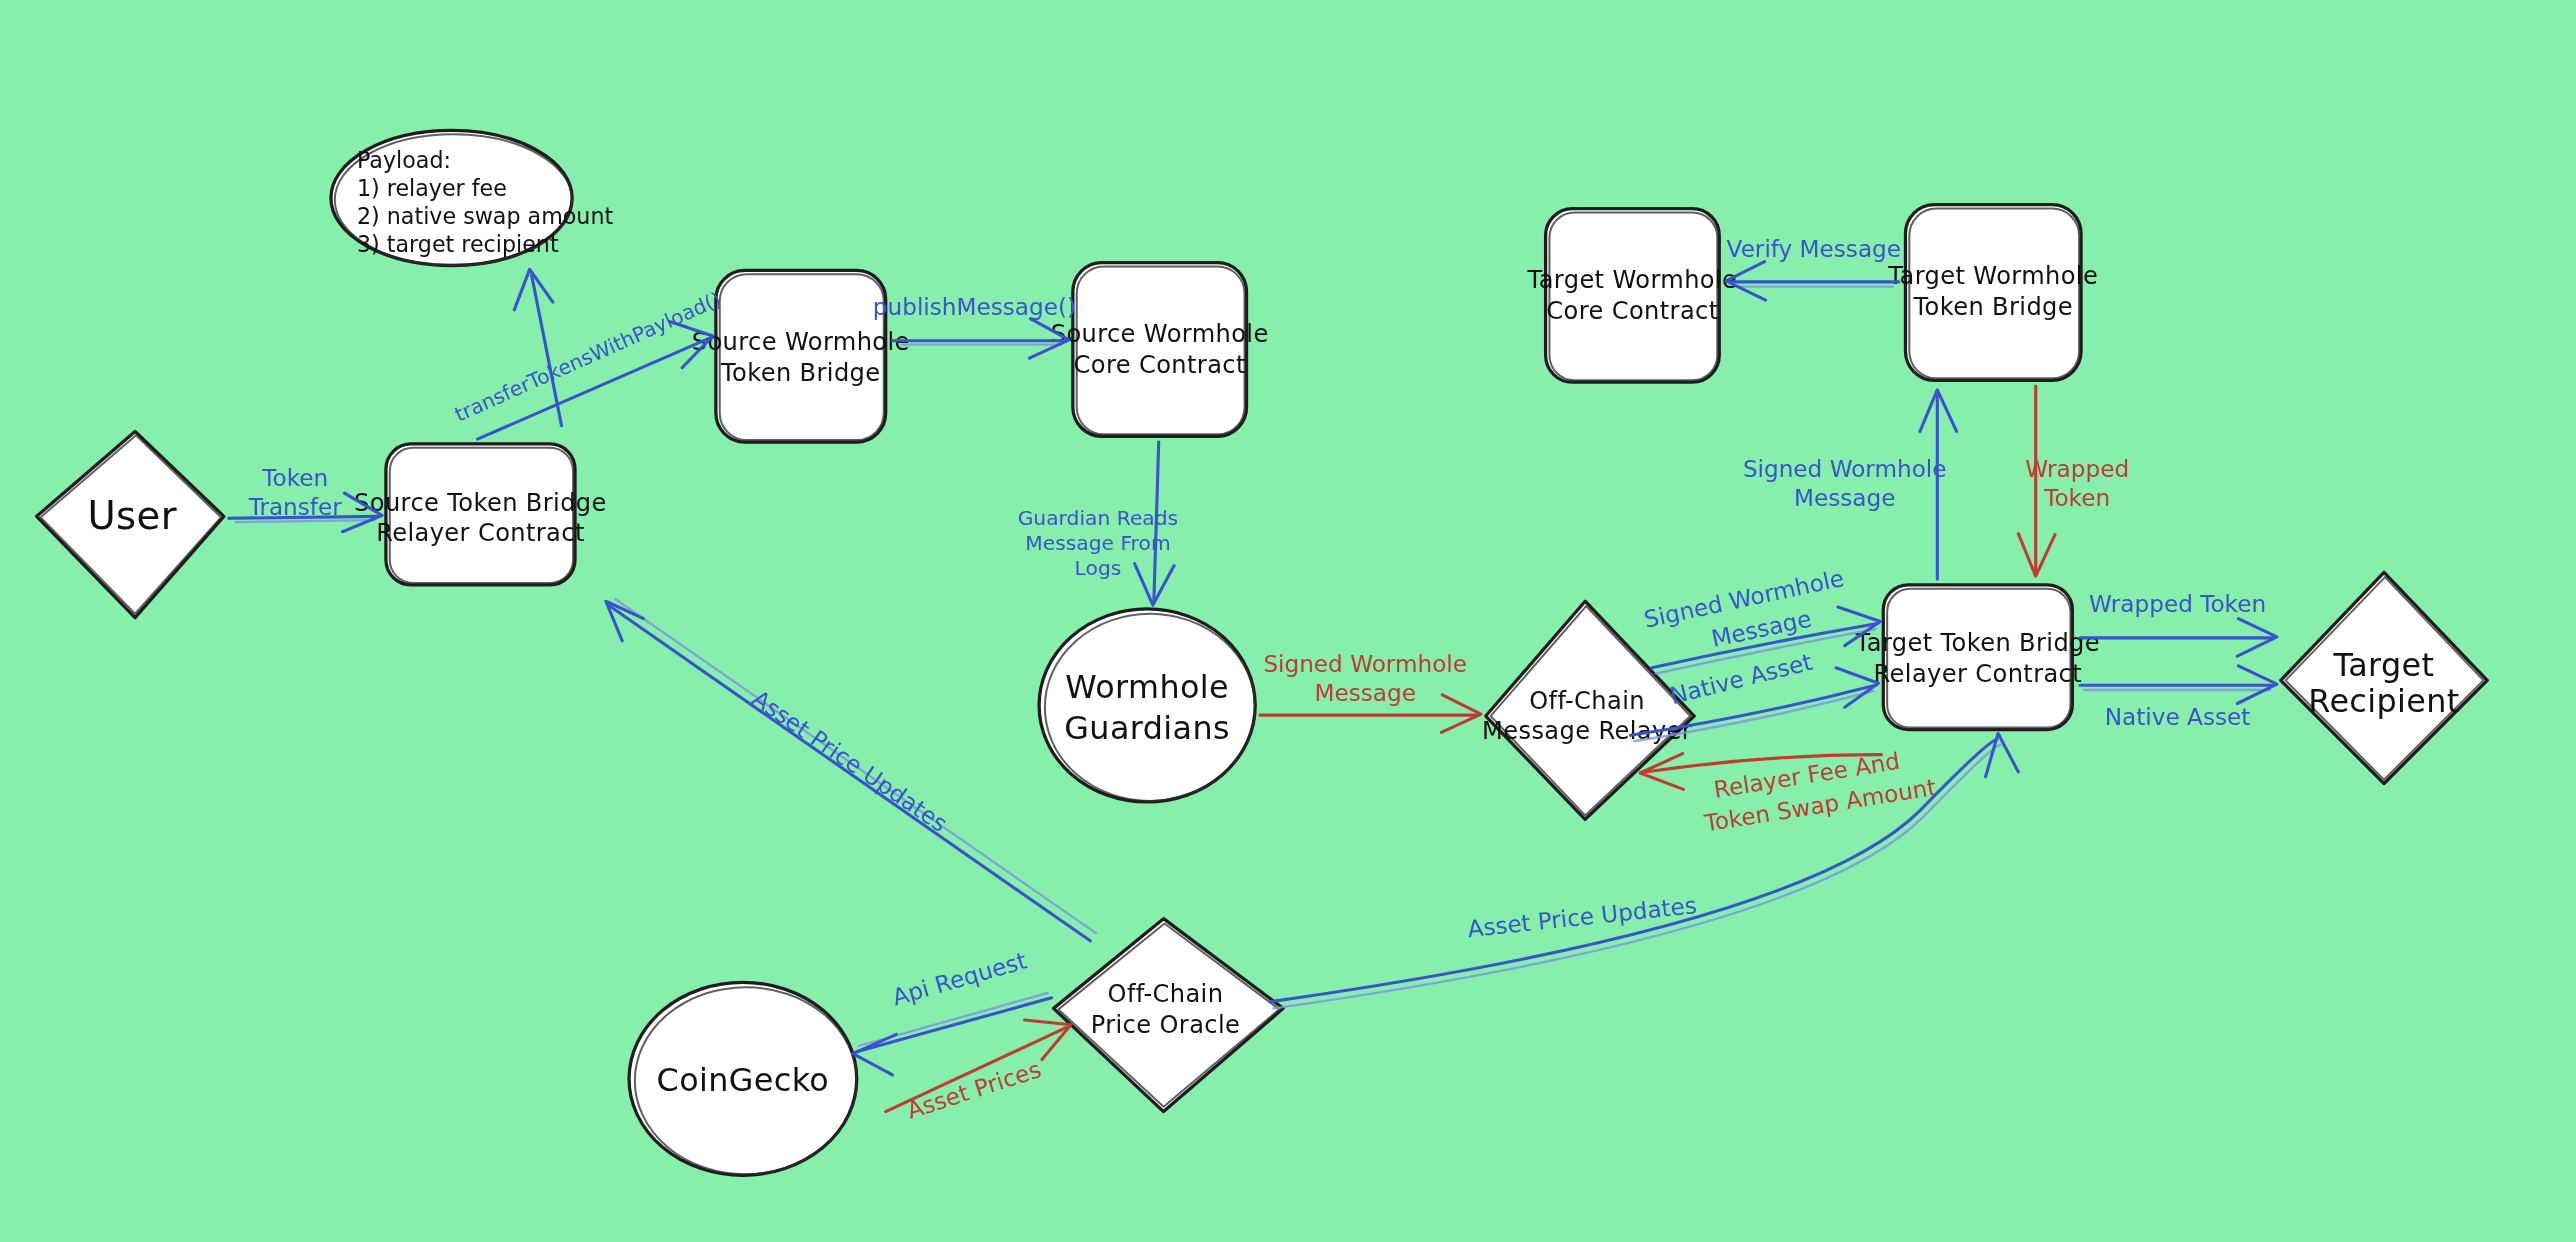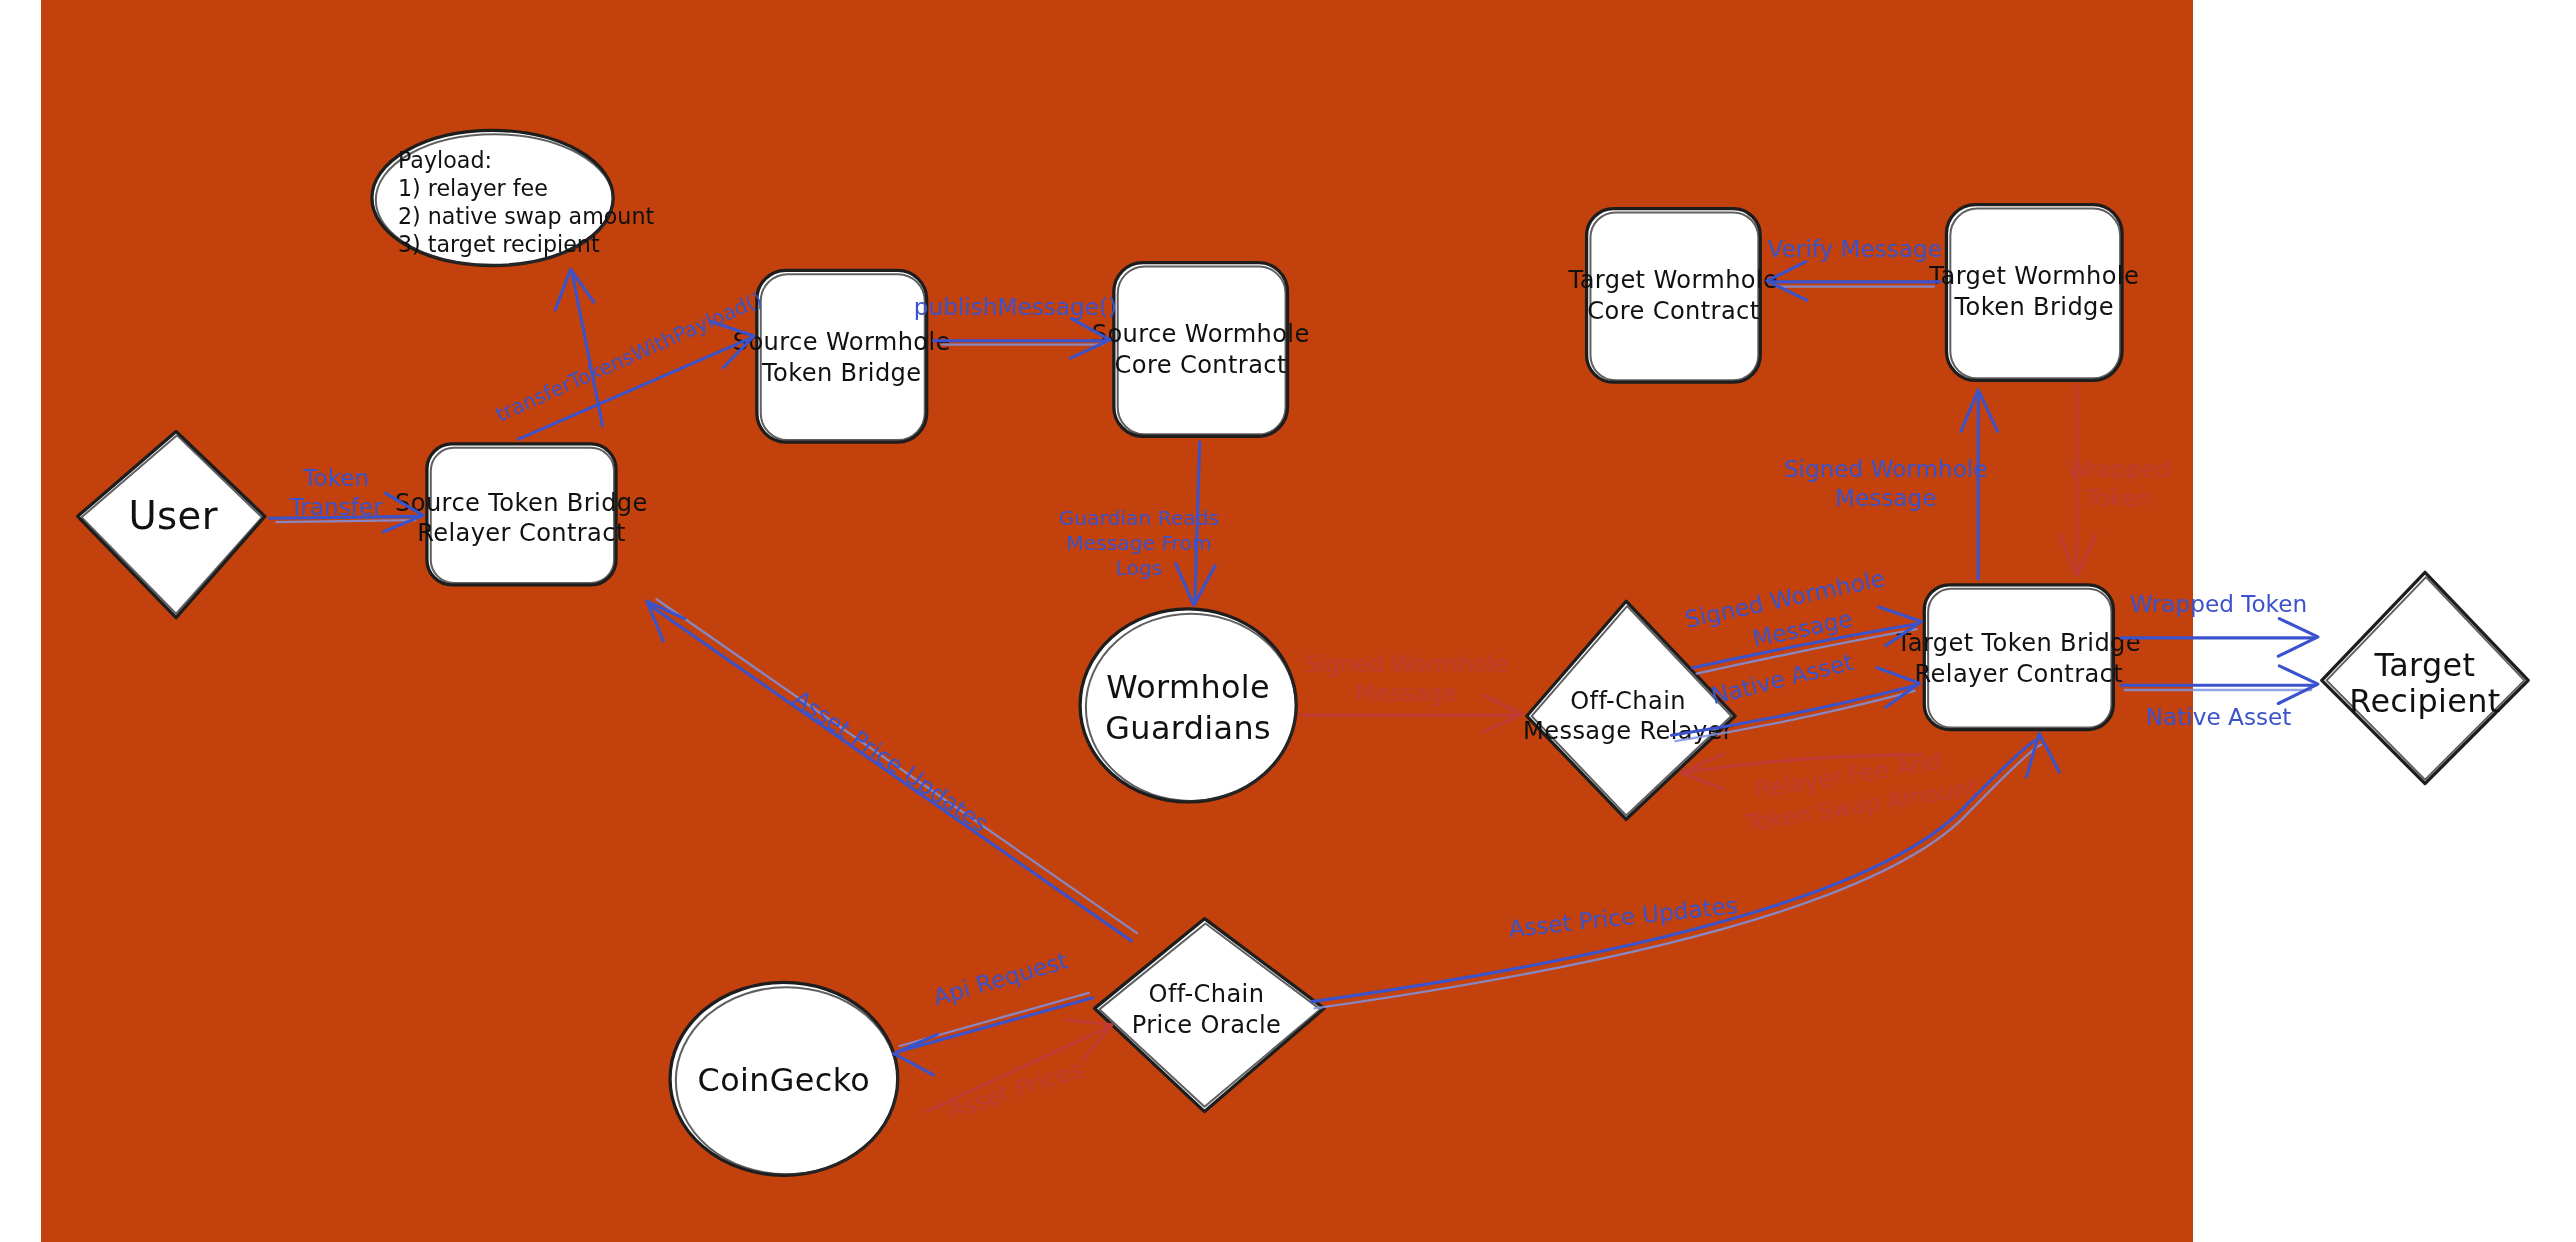--- a/index.html
+++ b/index.html
@@ -9,24 +9,23 @@
     background: #ffffff;
   }
   body {
     width: 2576px;
     height: 1243px;
     overflow: hidden;
     font-family: "DejaVu Sans", sans-serif;
   }
   #diagram-root {
     position: relative;
-    width: 2152px;
+    width: 2576px;
     height: 1243px;
-    background: #c2410c;
-    margin-left: 41px;
+    background: #86efac;
   }
   svg#diagram-canvas {
     position: absolute;
     top: 0;
     left: 0;
     width: 2576px;
     height: 1243px;
     display: block;
   }
   .node-shape {

